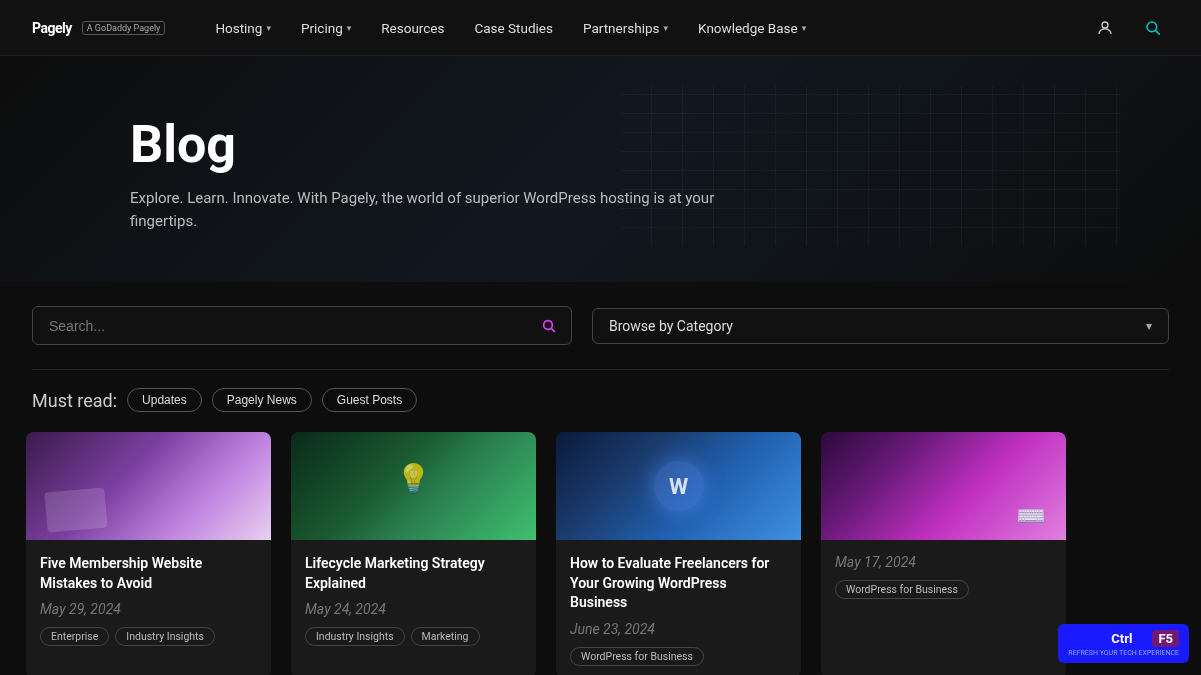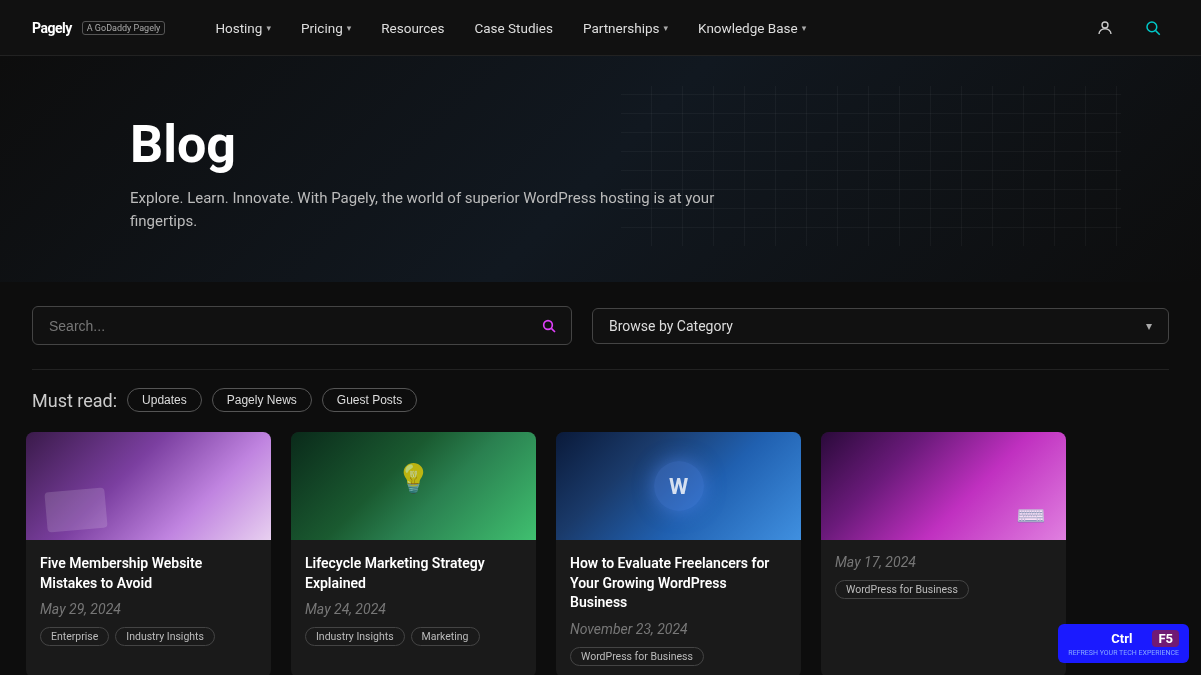--- a/index.html
+++ b/index.html
@@ -427,21 +427,21 @@
         <span class="card-tag">Industry Insights</span>
         <span class="card-tag">Marketing</span>
       </div>
     </div>
   </div>
 
   <div class="card">
     <div class="card-img-3"></div>
     <div class="card-body">
       <div class="card-title">How to Evaluate Freelancers for Your Growing WordPress Business</div>
-      <div class="card-date">November 23, 2024</div>
+      <div class="card-date">June 23, 2024</div>
       <div class="card-tags">
         <span class="card-tag">WordPress for Business</span>
       </div>
     </div>
   </div>
 
   <div class="card">
     <div class="card-img-4"></div>
     <div class="card-body">
       <div class="card-date">May 17, 2024</div>

